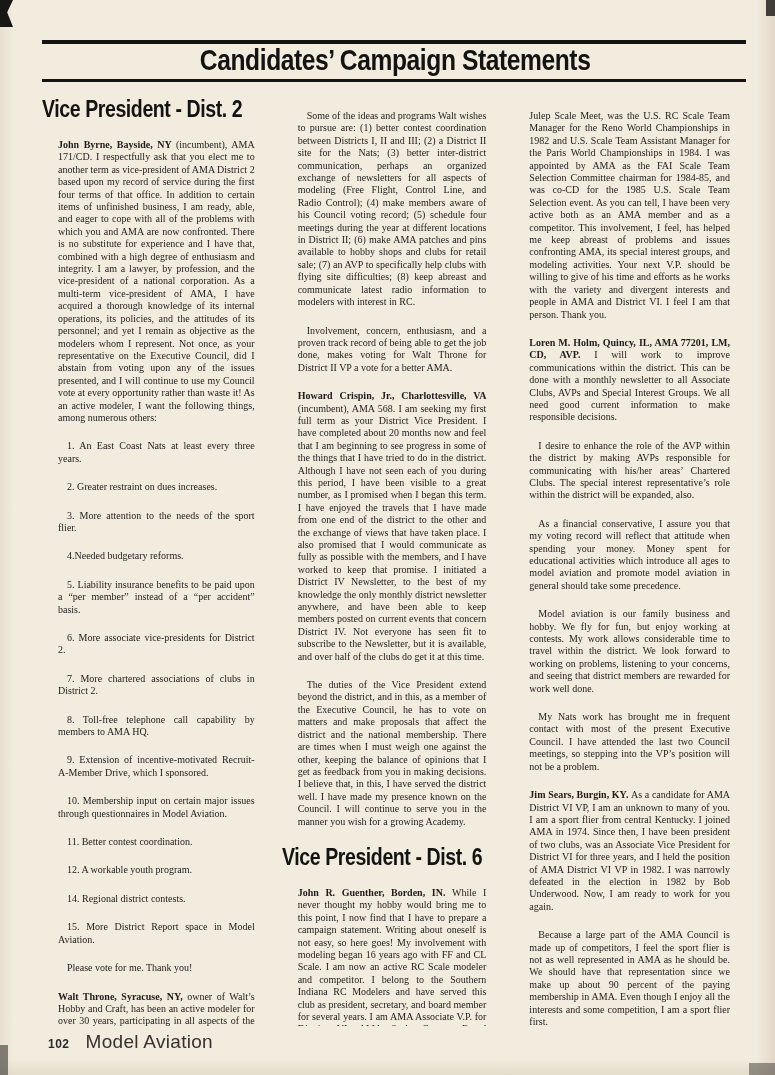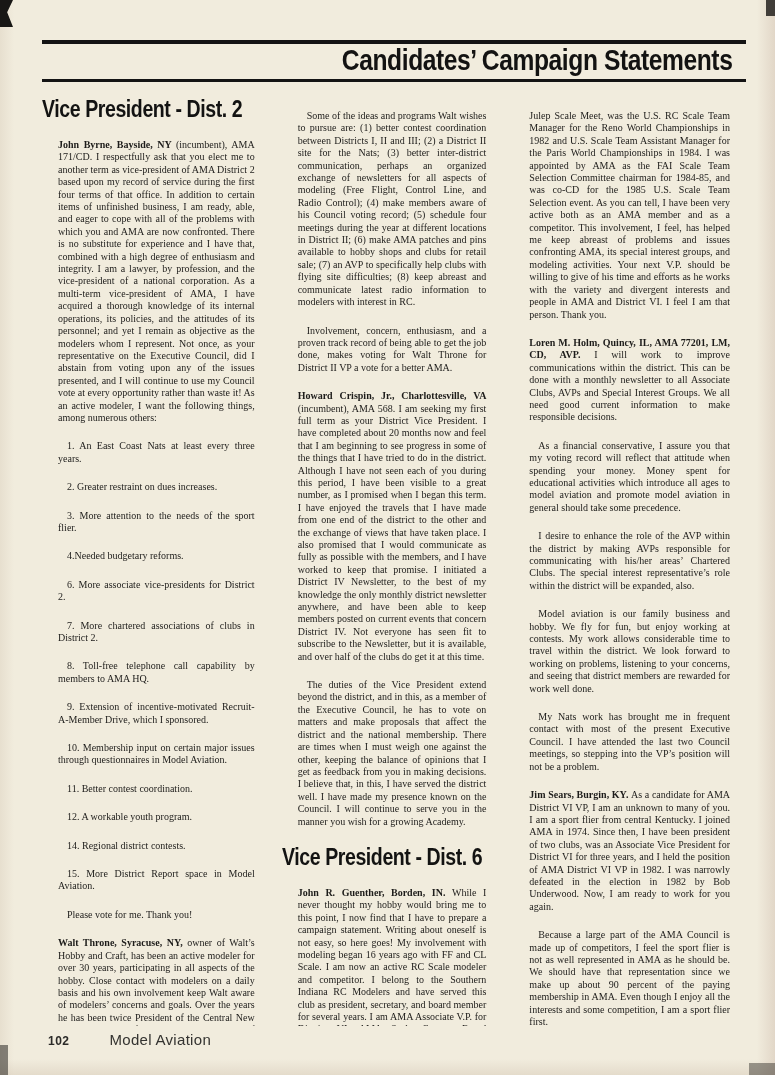--- a/index.html
+++ b/index.html
@@ -19,21 +19,21 @@
   .corner-tl{position:absolute;top:0;left:0;width:13px;height:27px;background:#181715;
     clip-path:polygon(0 0,100% 0,55% 45%,100% 100%,0 100%);}
   .corner-tr{position:absolute;top:0;right:0;width:9px;height:16px;background:#23211e;opacity:.85;}
   .corner-bl{position:absolute;bottom:0;left:0;width:8px;height:30px;background:#2a2824;opacity:.55;}
   .corner-br{position:absolute;bottom:0;right:0;width:26px;height:12px;background:#2a2824;opacity:.45;}
 
   .rule{position:absolute;left:42px;right:29px;background:#141414;}
   .rule-top{top:40px;height:4px;}
   .rule-bottom{top:79px;height:3px;}
 
-  .masthead{position:absolute;left:16px;right:0;top:42px;height:38px;text-align:right;}
+  .masthead{position:absolute;left:16px;right:0;top:42px;height:38px;text-align:center;}
   .masthead .title{
     display:inline-block;
     font-family:"Liberation Sans","DejaVu Sans",sans-serif;
     font-weight:700;font-size:30px;line-height:36px;color:#131312;
     letter-spacing:-.5px;
     transform:scaleX(.82);transform-origin:50% 50%;
     white-space:nowrap;
   }
 
   .columns{
@@ -63,21 +63,21 @@
   p.body.al-right{text-align:right;}
   .b{font-weight:700;}
   .i{}
 
   .footer{
     position:absolute;left:48px;top:1031px;height:24px;
     font-family:"Liberation Sans","DejaVu Sans",sans-serif;color:#2b2a28;
     display:flex;align-items:baseline;
   }
   .footer .pagenum{font-weight:700;font-size:12px;letter-spacing:.5px;}
-  .footer .mag{font-size:15px;margin-left:40px;letter-spacing:.3px;color:#343330;}
+  .footer .mag{font-size:19px;margin-left:16px;letter-spacing:.3px;color:#343330;}
 </style>
 </head>
 <body>
 
 <div class="page">
 
   <div class="corner-tl"></div>
   <div class="corner-tr"></div>
   <div class="corner-bl"></div>
   <div class="corner-br"></div>
@@ -89,20 +89,21 @@
   <div class="rule rule-bottom"></div>
 
   <div class="columns">
     <div class="col col-left">
         <div class="col-heading">Vice President - Dist. 2</div>
         <p class="body"><span class="b">John Byrne, Bayside, NY </span><span class="i">(incumbent), </span><span>AMA 171/CD. I respectfully ask that you elect me to another term as vice-president of AMA District 2 based upon my record of service during the first four terms of that office. In addition to certain items of unfinished business, I am ready, able, and eager to cope with all of the problems with which you and AMA are now confronted. There is no substitute for experience and I have that, combined with a high degree of enthusiasm and integrity. I am a lawyer, by profession, and the vice-president of a national corporation. As a multi-term vice-president of AMA, I have acquired a thorough knowledge of its internal operations, its policies, and the attitudes of its personnel; and yet I remain as objective as the modelers whom I represent. Not once, as your representative on the Executive Council, did I abstain from voting upon any of the issues presented, and I will continue to use my Council vote at every opportunity rather than waste it! As an active modeler, I want the following things, among numerous others:</span></p>
         <p class="body ind sp"><span>1. An East Coast Nats at least every three years.</span></p>
         <p class="body ind"><span>2. Greater restraint on dues increases.</span></p>
         <p class="body ind"><span>3. More attention to the needs of the sport flier.</span></p>
         <p class="body ind"><span>4.Needed budgetary reforms.</span></p>
+        <p class="body ind"><span>5. Liability insurance benefits to be paid upon a “per member” instead of a “per accident” basis.</span></p>
         <p class="body ind"><span>6. More associate vice-presidents for District 2.</span></p>
         <p class="body ind"><span>7. More chartered associations of clubs in District 2.</span></p>
         <p class="body ind"><span>8. Toll-free telephone call capability by members to AMA HQ.</span></p>
         <p class="body ind"><span>9. Extension of incentive-motivated Recruit-A-Member Drive, which I sponsored.</span></p>
         <p class="body ind"><span>10. Membership input on certain major issues through questionnaires in </span><span class="i">Model Aviation.</span></p>
         <p class="body ind"><span>11. Better contest coordination.</span></p>
         <p class="body ind"><span>12. A workable youth program.</span></p>
         <p class="body ind"><span>14. Regional district contests.</span></p>
         <p class="body ind"><span>15. More District Report space in </span><span class="i">Model Aviation.</span></p>
         <p class="body ind sp"><span>Please vote for me. Thank you!</span></p>
@@ -112,22 +113,22 @@
         <p class="body ind"><span>Some of the ideas and programs Walt wishes to pursue are: (1) better contest coordination between Districts I, II and III; (2) a District II site for the Nats; (3) better inter-district communication, perhaps an organized exchange of newsletters for all aspects of modeling (Free Flight, Control Line, and Radio Control); (4) make members aware of his Council voting record; (5) schedule four meetings during the year at different locations in District II; (6) make AMA patches and pins available to hobby shops and clubs for retail sale; (7) an AVP to specifically help clubs with flying site difficulties; (8) keep abreast and communicate latest radio information to modelers with interest in RC.</span></p>
         <p class="body ind sp"><span>Involvement, concern, enthusiasm, and a proven track record of being able to get the job done, makes voting for Walt Throne for District II VP a vote for a better AMA.</span></p>
         <p class="body sp"><span class="b">Howard Crispin, Jr., Charlottesville, VA </span><span class="i">(incumbent), </span><span>AMA 568. I am seeking my first full term as your District Vice President. I have completed about 20 months now and feel that I am beginning to see progress in some of the things that I have tried to do in the district. Although I have not seen each of you during this period, I have been visible to a great number, as I promised when I began this term. I have enjoyed the travels that I have made from one end of the district to the other and the exchange of views that have taken place. I also promised that I would communicate as fully as possible with the members, and I have worked to keep that promise. I initiated a District IV Newsletter, to the best of my knowledge the only monthly district newsletter anywhere, and have been able to keep members posted on current events that concern District IV. Not everyone has seen fit to subscribe to the Newsletter, but it is available, and over half of the clubs do get it at this time.</span></p>
         <p class="body ind"><span>The duties of the Vice President extend beyond the district, and in this, as a member of the Executive Council, he has to vote on matters and make proposals that affect the district and the national membership. There are times when I must weigh one against the other, keeping the balance of opinions that I get as feedback from you in making decisions. I believe that, in this, I have served the district well. I have made my presence known on the Council. I will continue to serve you in the manner you wish for a growing Academy.</span></p>
         <div class="col-heading">Vice President - Dist. 6</div>
         <p class="body"><span class="b">John R. Guenther, Borden, IN. </span><span>While I never thought my hobby would bring me to this point, I now find that I have to prepare a campaign statement. Writing about oneself is not easy, so here goes! My involvement with modeling began 16 years ago with FF and CL Scale. I am now an active RC Scale modeler and competitor. I belong to the Southern Indiana RC Modelers and have served this club as president, secretary, and board member for several years. I am AMA Associate V.P. for District VI, AMA Scale Contest Board member, and President of the National Association of Scale Aeromodelers. I have served as CD of the Mint</span></p>
       </div>
     <div class="col col-right">
         <p class="body"><span>Julep Scale Meet, was the U.S. RC Scale Team Manager for the Reno World Championships in 1982 and U.S. Scale Team Assistant Manager for the Paris World Championships in 1984. I was appointed by AMA as the FAI Scale Team Selection Committee chairman for 1984-85, and was co-CD for the 1985 U.S. Scale Team Selection event. As you can tell, I have been very active both as an AMA member and as a competitor. This involvement, I feel, has helped me keep abreast of problems and issues confronting AMA, its special interest groups, and modeling activities. Your next V.P. should be willing to give of his time and efforts as he works with the variety and divergent interests and people in AMA and District VI. I feel I am that person. Thank you.</span></p>
         <p class="body sp"><span class="b">Loren M. Holm, Quincy, IL, AMA 77201, LM, CD, AVP. </span><span>I will work to improve communications within the district. This can be done with a monthly newsletter to all Associate Clubs, AVPs and Special Interest Groups. We all need good current information to make responsible decisions.</span></p>
+        <p class="body ind"><span>I desire to enhance the role of the AVP within the district by making AVPs responsible for communicating with his/her areas’ Chartered Clubs. The special interest representative’s role within the district will be expanded, also.</span></p>
         <p class="body ind"><span>As a financial conservative, I assure you that my voting record will reflect that attitude when spending your money. Money spent for educational activities which introduce all ages to model aviation and promote model aviation in general should take some precedence.</span></p>
-        <p class="body ind"><span>I desire to enhance the role of the AVP within the district by making AVPs responsible for communicating with his/her areas’ Chartered Clubs. The special interest representative’s role within the district will be expanded, also.</span></p>
         <p class="body ind"><span>Model aviation is our family business and hobby. We fly for fun, but enjoy working at contests. My work allows considerable time to travel within the district. We look forward to working on problems, listening to your concerns, and seeing that district members are rewarded for work well done.</span></p>
         <p class="body ind"><span>My Nats work has brought me in frequent contact with most of the present Executive Council. I have attended the last two Council meetings, so stepping into the VP’s position will not be a problem.</span></p>
         <p class="body sp"><span class="b">Jim Sears, Burgin, KY. </span><span>As a candidate for AMA District VI VP, I am an unknown to many of you. I am a sport flier from central Kentucky. I joined AMA in 1974. Since then, I have been president of two clubs, was an Associate Vice President for District VI for three years, and I held the position of AMA District VI VP in 1982. I was narrowly defeated in the election in 1982 by Bob Underwood. Now, I am ready to work for you again.</span></p>
         <p class="body ind"><span>Because a large part of the AMA Council is made up of competitors, I feel the sport flier is not as well represented in AMA as he should be. We should have that representation since we make up about 90 percent of the paying membership in AMA. Even though I enjoy all the interests and some competition, I am a sport flier first.</span></p>
         <p class="body ind"><span>Because I have experienced a year on the council, I am qualified to step into the position with little or no trouble. I did it before in 1980. I will be able to vote on issues with some degree of confidence. I would feel very comfortable challenging</span></p>
         <p class="body al-right"><span class="i">Continued on page 196</span></p>
       </div>
   </div>
 
   <div class="footer">

